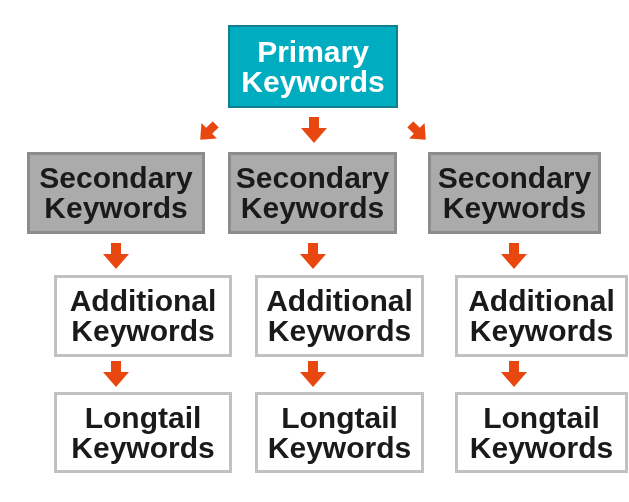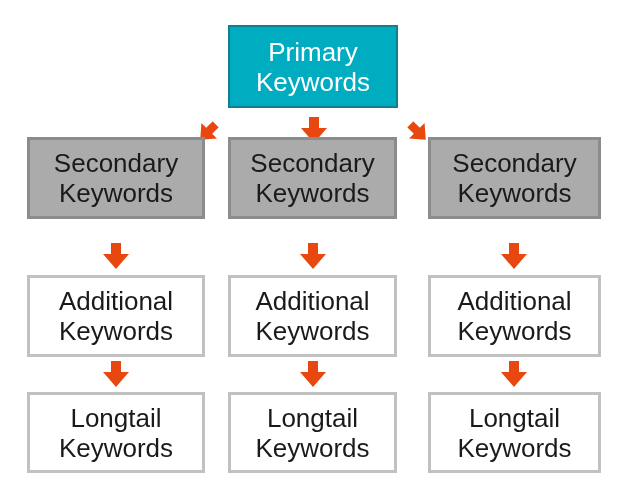--- a/index.html
+++ b/index.html
@@ -27,45 +27,47 @@
     font-family: "Liberation Sans", sans-serif;
     overflow: hidden;
   }
   .box {
     position: absolute;
     box-sizing: border-box;
     display: flex;
     align-items: center;
     justify-content: center;
     text-align: center;
-    font-size: 26px;
+    font-size: 30px;
     line-height: 30px;
     color: var(--text);
     padding: 16px 10px;
+    font-weight: bold;
   }
   .box.primary {
     left: 228px; top: 25px; width: 170px; height: 83px;
     background: var(--primary-fill);
     border: 2px solid var(--primary-border);
     color: var(--primary-text);
   }
   .box.secondary {
     background: var(--secondary-fill);
     border: 3px solid var(--secondary-border);
   }
   .box.plain {
     background: var(--box-fill);
     border: 3px solid var(--box-border);
+    margin-left: 27px;
   }
   
   .c0 { left: 27px;  width: 178px; }
   .c1 { left: 228px; width: 169px; }
   .c2 { left: 428px; width: 173px; }
   
-  .r-sec  { top: 137px; height: 82px; align-items: center; }
+  .r-sec  { top: 152px; height: 82px; align-items: center; }
   .r-add  { top: 275px; height: 82px; }
   .r-long { top: 392px; height: 81px; justify-content: center; }
   
   .arrow {
     position: absolute;
     width: 26px; height: 26px;
   }
   .arrow svg { display: block; width: 100%; height: 100%; }
   .arrow path { fill: var(--arrow); }
   .gap1 { top: 243px; }

